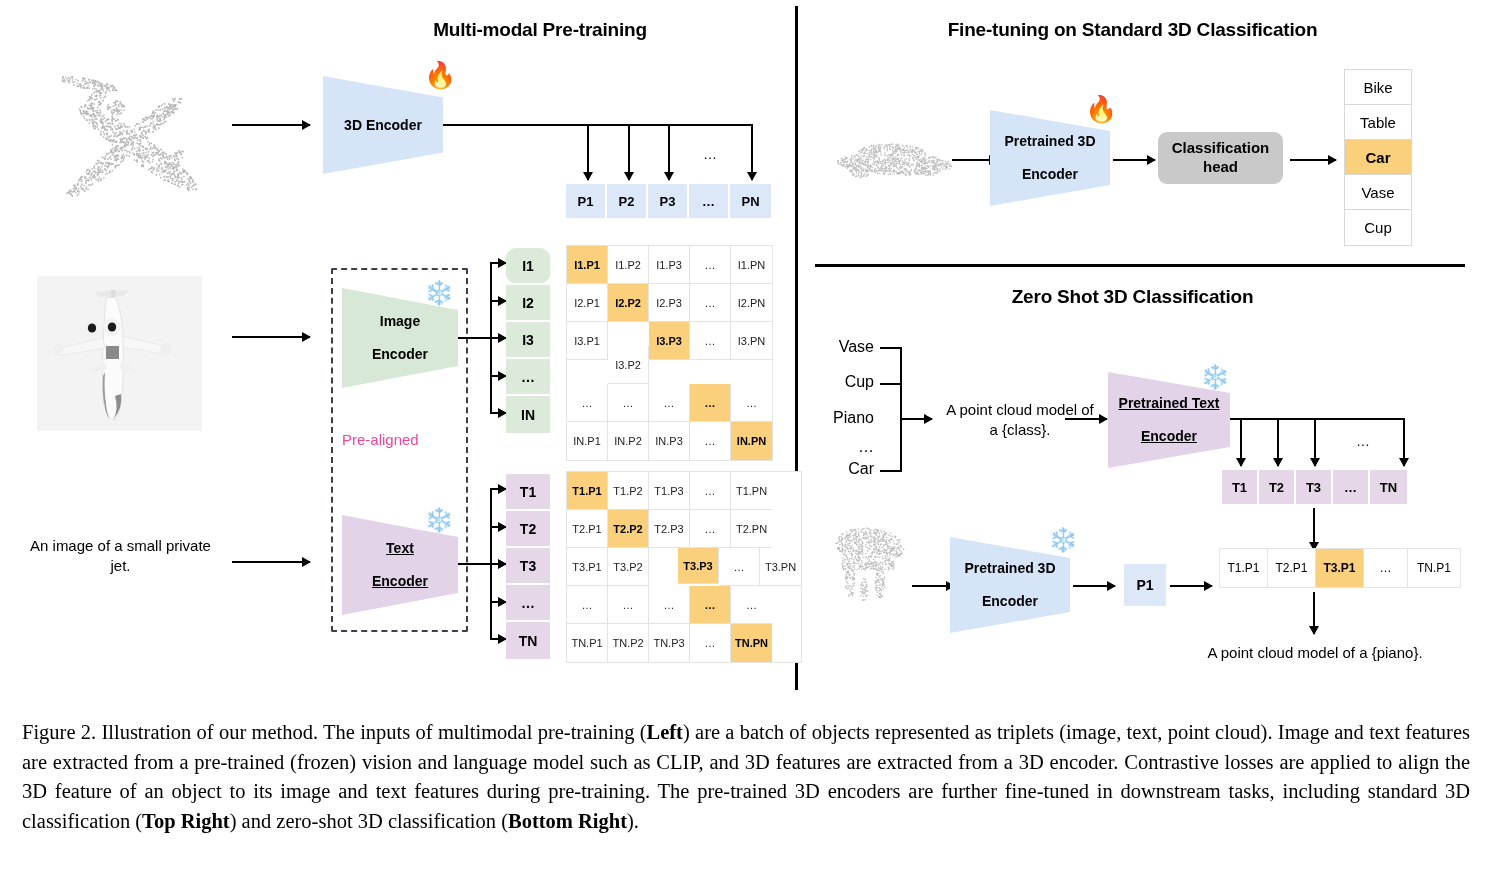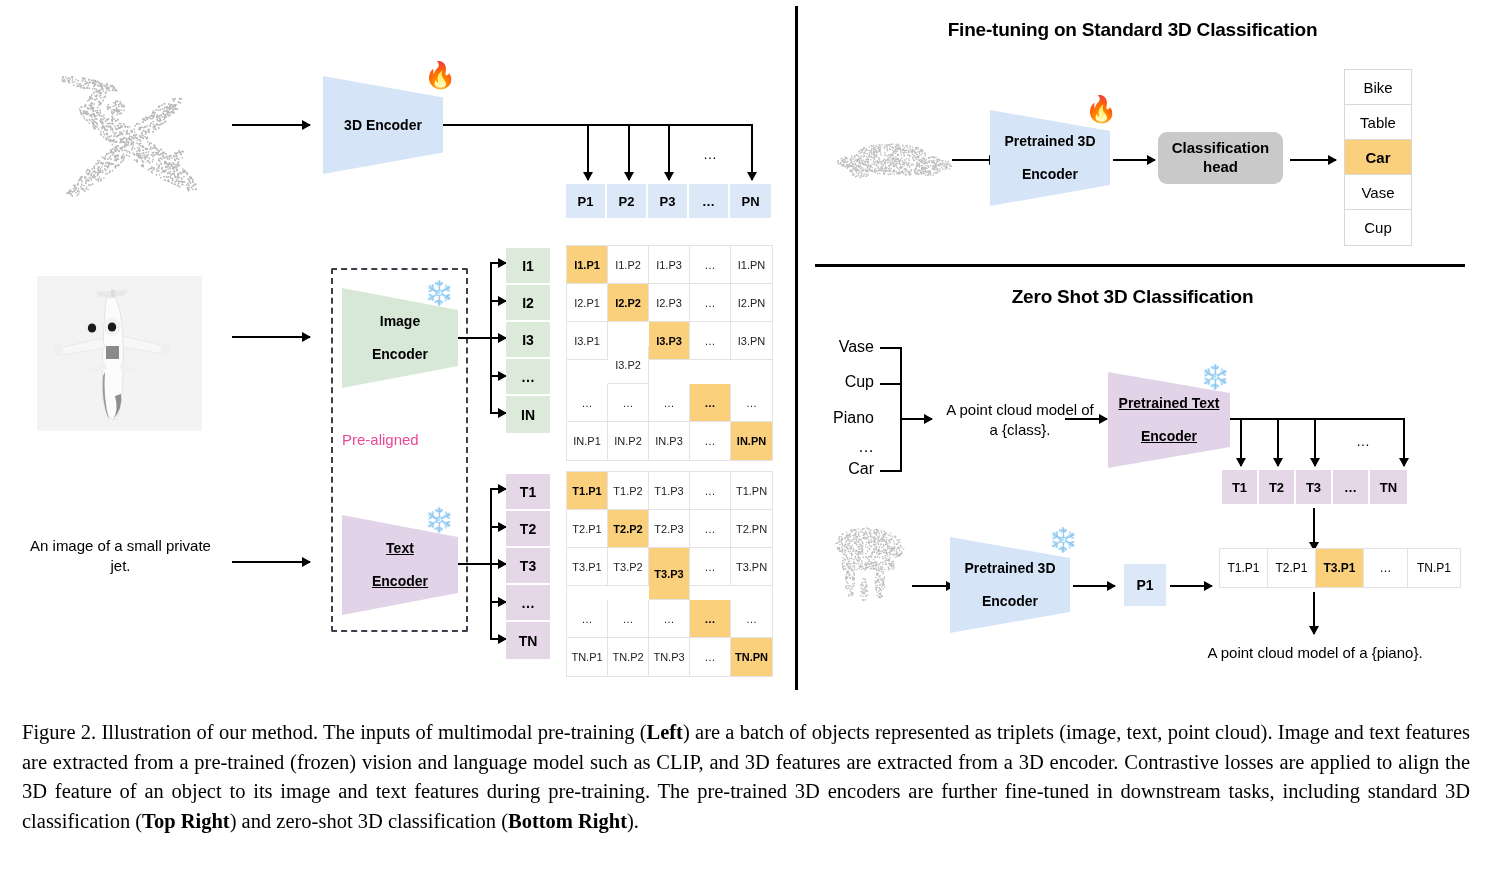--- a/index.html
+++ b/index.html
@@ -158,20 +158,21 @@
   .caption b { font-weight:bold; }
 </style>
 </head>
 <body>
 
 <div class="fig">
 
   <div class="vdiv"></div>
   <div class="hdiv"></div>
 
+  <div class="panel-title" id="title-left">Multi-modal Pre-training</div>
   <div class="panel-title" id="title-tr">Fine-tuning on Standard 3D Classification</div>
   <div class="panel-title" id="title-br">Zero Shot 3D Classification</div>
 
   <svg class="ptcloud" style="left:20px; top:48px;" width="210" height="180" viewBox="0 0 210 180">
     <g fill="#b8b8b8">
       <g id="plane-pts">
           <circle cx="136.4" cy="126.9" r="0.85"></circle>
           <circle cx="139.5" cy="76.7" r="0.85"></circle>
           <circle cx="147.7" cy="118.8" r="0.85"></circle>
           <circle cx="86.6" cy="105.7" r="0.85"></circle>
@@ -1748,21 +1749,21 @@
 
   <div class="line-h" style="left:458px; top:337px; width:34px;"></div>
   <div class="line-v" style="left:490px; top:262px; height:150px;"></div>
   <div class="arrow-h" style="left:490px; top:262px; width:16px;"></div>
   <div class="arrow-h" style="left:490px; top:300px; width:16px;"></div>
   <div class="arrow-h" style="left:490px; top:337px; width:16px;"></div>
   <div class="arrow-h" style="left:490px; top:375px; width:16px;"></div>
   <div class="arrow-h" style="left:490px; top:412px; width:16px;"></div>
 
   <div class="labcol green" style="left:506px; top:248px; width:44px;">
-    <div class="labcell" style="height:37px;">I1</div>
+    <div class="labcell" style="height:37px;border-radius:10px;">I1</div>
     <div class="labcell" style="height:37px;">I2</div>
     <div class="labcell" style="height:37px;">I3</div>
     <div class="labcell" style="height:37px;">…</div>
     <div class="labcell" style="height:37px;">IN</div>
   </div>
 
   <div class="matrix" style="left:566px; top:245px;">
     <div class="mrow">
       <div class="mcell hl" style="width:41px;height:38px;">I1.P1</div>
       <div class="mcell" style="width:41px;height:38px;">I1.P2</div>
@@ -1827,21 +1828,21 @@
     <div class="mrow">
       <div class="mcell" style="width:41px;height:38px;">T2.P1</div>
       <div class="mcell hl" style="width:41px;height:38px;">T2.P2</div>
       <div class="mcell" style="width:41px;height:38px;">T2.P3</div>
       <div class="mcell" style="width:41px;height:38px;">…</div>
       <div class="mcell" style="width:41px;height:38px;">T2.PN</div>
     </div>
     <div class="mrow">
       <div class="mcell" style="width:41px;height:38px;">T3.P1</div>
       <div class="mcell" style="width:41px;height:38px;">T3.P2</div>
-      <div class="mcell hl" style="width:41px;height:52px;">T3.P3</div>
+      <div class="mcell hl" style="width:41px;height:36px;margin-left:29px;">T3.P3</div>
       <div class="mcell" style="width:41px;height:38px;">…</div>
       <div class="mcell" style="width:41px;height:38px;">T3.PN</div>
     </div>
     <div class="mrow">
       <div class="mcell" style="width:41px;height:38px;">…</div>
       <div class="mcell" style="width:41px;height:38px;">…</div>
       <div class="mcell" style="width:41px;height:38px;">…</div>
       <div class="mcell hl" style="width:41px;height:38px;">…</div>
       <div class="mcell" style="width:41px;height:38px;">…</div>
     </div>

